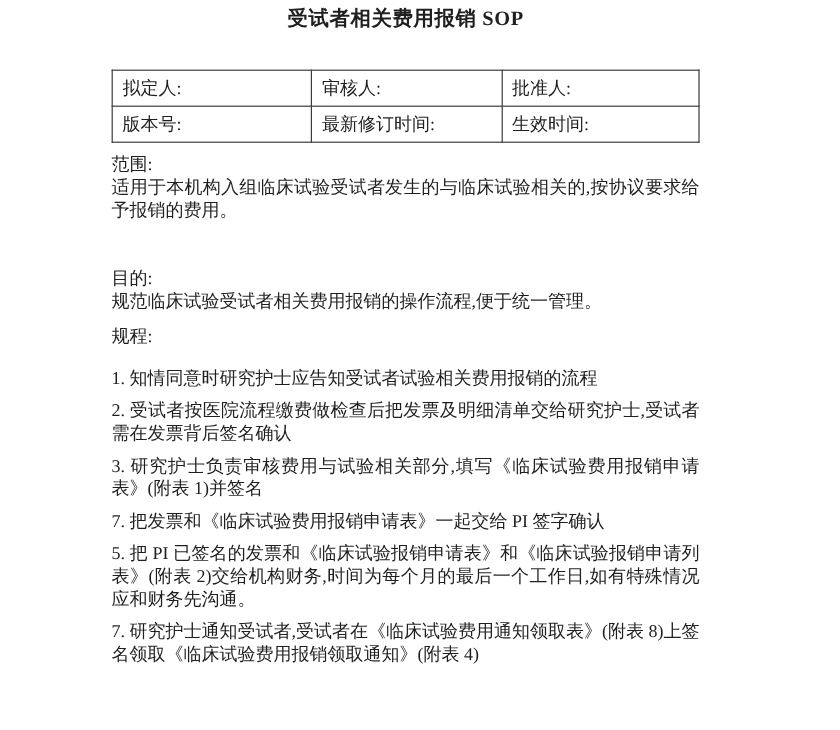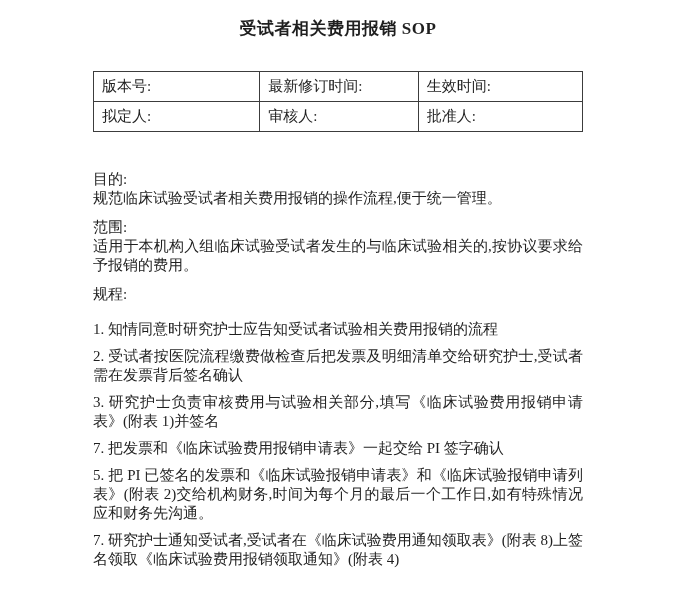--- a/index.html
+++ b/index.html
@@ -11,21 +11,21 @@
     height: 608px;
     background: #ffffff;
     color: #1f1f1f;
     font-family: "Liberation Serif", "DejaVu Serif", serif;
     overflow: hidden;
   }
   .page {
     box-sizing: border-box;
     width: 676px;
     height: 608px;
-    padding: 17px 93px 0 93px;
+    padding: 4px 93px 0 93px;
   }
   .doc-title {
     margin: 0;
     font-size: 17px;
     line-height: 24px;
     font-weight: bold;
     text-align: center;
     letter-spacing: 0.5px;
   }
   .info-table {
@@ -75,40 +75,40 @@
   <h1 class="doc-title">受试者相关费用报销 SOP</h1>
 
   <table class="info-table">
     <colgroup>
       <col class="c1">
       <col class="c2">
       <col class="c3">
     </colgroup>
     <tbody>
       <tr>
+        <td>拟定人:</td>
+        <td>审核人:</td>
+        <td>批准人:</td>
+      </tr>
+      <tr>
         <td>版本号:</td>
         <td>最新修订时间:</td>
         <td>生效时间:</td>
       </tr>
-      <tr>
-        <td>拟定人:</td>
-        <td>审核人:</td>
-        <td>批准人:</td>
-      </tr>
     </tbody>
   </table>
+
+  <div class="section">
+    <p class="heading">范围:</p>
+    <p class="body-text">适用于本机构入组临床试验受试者发生的与临床试验相关的,按协议要求给予报销的费用。</p>
+  </div>
 
   <div class="section first">
     <p class="heading">目的:</p>
     <p class="body-text">规范临床试验受试者相关费用报销的操作流程,便于统一管理。</p>
-  </div>
-
-  <div class="section">
-    <p class="heading">范围:</p>
-    <p class="body-text">适用于本机构入组临床试验受试者发生的与临床试验相关的,按协议要求给予报销的费用。</p>
   </div>
 
   <div class="section">
     <p class="heading">规程:</p>
     <p class="body-text item item-first">1. 知情同意时研究护士应告知受试者试验相关费用报销的流程</p>
     <p class="body-text item">2. 受试者按医院流程缴费做检查后把发票及明细清单交给研究护士,受试者需在发票背后签名确认</p>
     <p class="body-text item">3. 研究护士负责审核费用与试验相关部分,填写《临床试验费用报销申请表》(附表 1)并签名</p>
     <p class="body-text item">7. 把发票和《临床试验费用报销申请表》一起交给 PI 签字确认</p>
     <p class="body-text item">5. 把 PI 已签名的发票和《临床试验报销申请表》和《临床试验报销申请列表》(附表 2)交给机构财务,时间为每个月的最后一个工作日,如有特殊情况应和财务先沟通。</p>
     <p class="body-text item">7. 研究护士通知受试者,受试者在《临床试验费用通知领取表》(附表 8)上签名领取《临床试验费用报销领取通知》(附表 4)</p>

